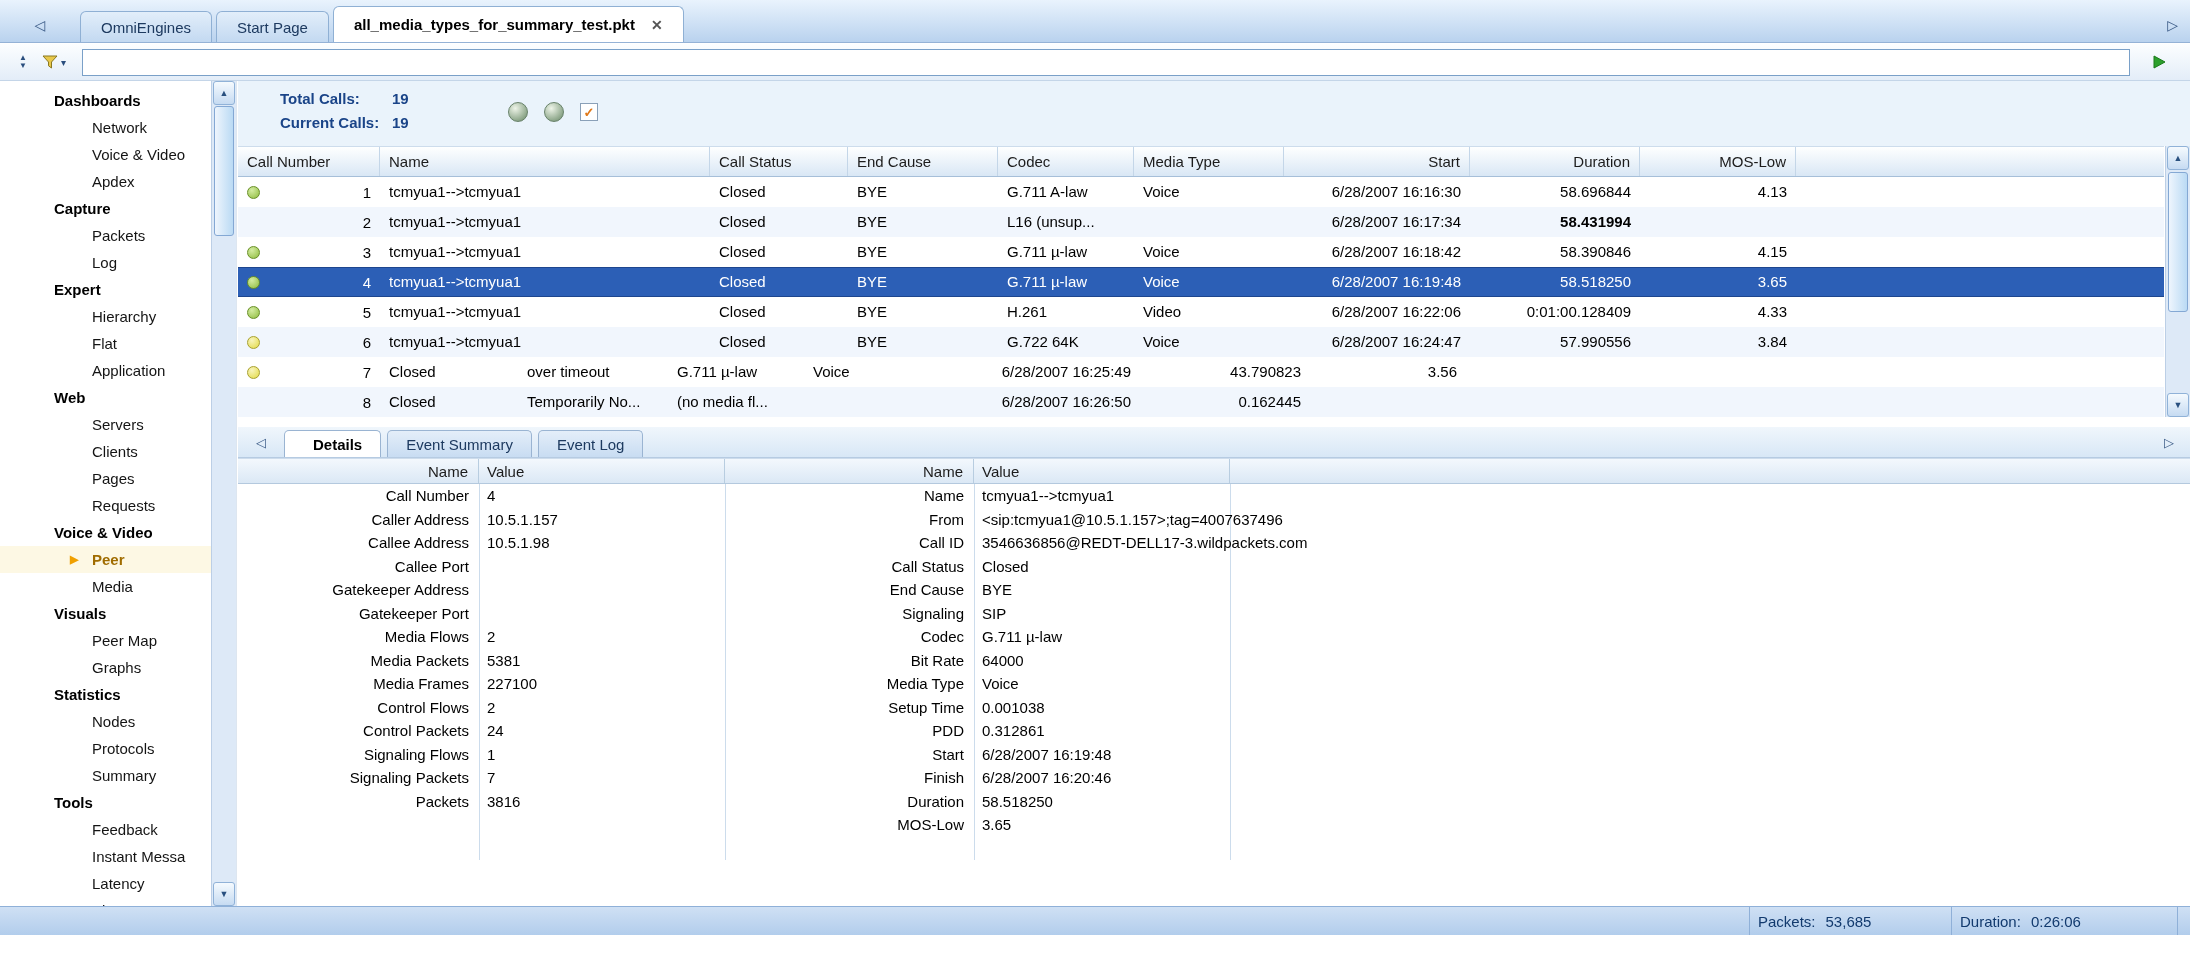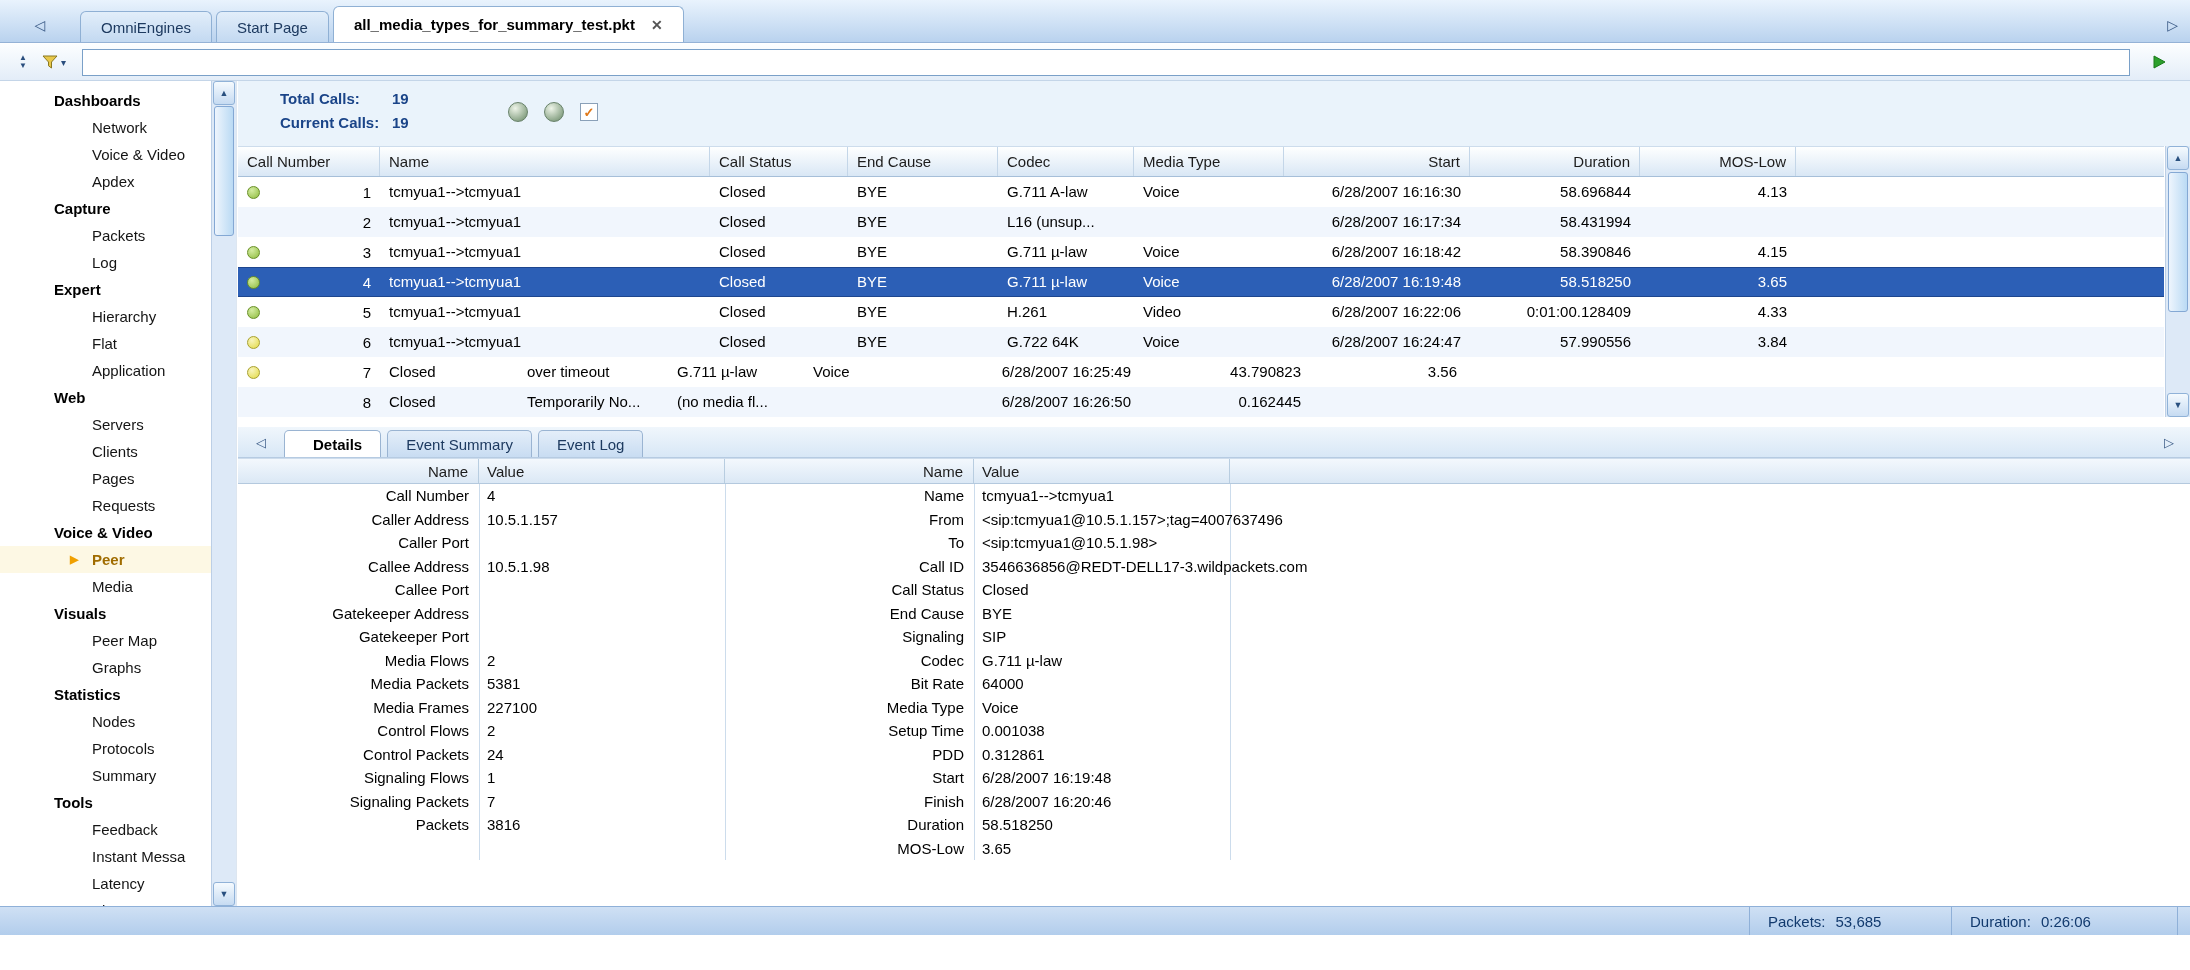--- a/index.html
+++ b/index.html
@@ -108,21 +108,21 @@
   .dc { overflow:visible; white-space:nowrap; }
   .dc.name1 { width:241px; text-align:right; padding-right:10px; overflow:hidden; }
   .dc.val1  { width:246px; padding-left:8px; overflow:hidden; }
   .dc.name2 { width:249px; text-align:right; padding-right:10px; overflow:hidden; }
   .dc.val2  { padding-left:8px; }
 
   
   .statusbar { position:absolute; left:0; top:906px; width:2190px; height:29px;
     background:linear-gradient(#cfe0f4,#b2cdec); border-top:1px solid #8fb0d8; color:#123a6e; }
   .status-seg { position:absolute; top:0; bottom:0; display:flex; align-items:center;
-    padding-left:18px; border-left:1px solid #8fb0d8; }
+    padding-left:8px; border-left:1px solid #8fb0d8; }
   .status-seg .sv { margin-left:10px; }
   .seg-packets  { left:1749px; width:202px; }
   .seg-duration { left:1951px; width:227px; border-right:1px solid #8fb0d8; }
 </style>
 </head>
 <body>
 
 <div class="app">
 
   <div class="tabbar">
@@ -252,21 +252,21 @@
           <div class="td left cnum" style="width: 142px;">
             <span class="dot none"></span>
             <span class="cnum-text">2</span>
           </div>
           <div class="td left" style="width: 330px;">tcmyua1--&gt;tcmyua1</div>
           <div class="td left" style="width: 138px;">Closed</div>
           <div class="td left" style="width: 150px;">BYE</div>
           <div class="td left" style="width: 136px;">L16 (unsup...</div>
           <div class="td left" style="width: 150px;"></div>
           <div class="td right" style="width: 186px;">6/28/2007 16:17:34</div>
-          <div class="td right" style="width: 170px;">58.431994</div>
+          <div class="td right" style="width: 170px; font-weight: bold;">58.431994</div>
           <div class="td right" style="width: 156px;"></div>
           <div class="td fill"></div>
         </div>
         <div class="trow">
           <div class="td left cnum" style="width: 142px;">
             <span class="dot green"></span>
             <span class="cnum-text">3</span>
           </div>
           <div class="td left" style="width: 330px;">tcmyua1--&gt;tcmyua1</div>
           <div class="td left" style="width: 138px;">Closed</div>
@@ -388,26 +388,20 @@
             <div class="dc name2">Name</div>
             <div class="dc val2">tcmyua1--&gt;tcmyua1</div>
           </div>
           <div class="drow">
             <div class="dc name1">Caller Address</div>
             <div class="dc val1">10.5.1.157</div>
             <div class="dc name2">From</div>
             <div class="dc val2">&lt;sip:tcmyua1@10.5.1.157&gt;;tag=4007637496</div>
           </div>
           <div class="drow">
-            <div class="dc name1">Caller Port</div>
-            <div class="dc val1"></div>
-            <div class="dc name2">To</div>
-            <div class="dc val2">&lt;sip:tcmyua1@10.5.1.98&gt;</div>
-          </div>
-          <div class="drow">
             <div class="dc name1">Callee Address</div>
             <div class="dc val1">10.5.1.98</div>
             <div class="dc name2">Call ID</div>
             <div class="dc val2">3546636856@REDT-DELL17-3.wildpackets.com</div>
           </div>
           <div class="drow">
             <div class="dc name1">Callee Port</div>
             <div class="dc val1"></div>
             <div class="dc name2">Call Status</div>
             <div class="dc val2">Closed</div>

